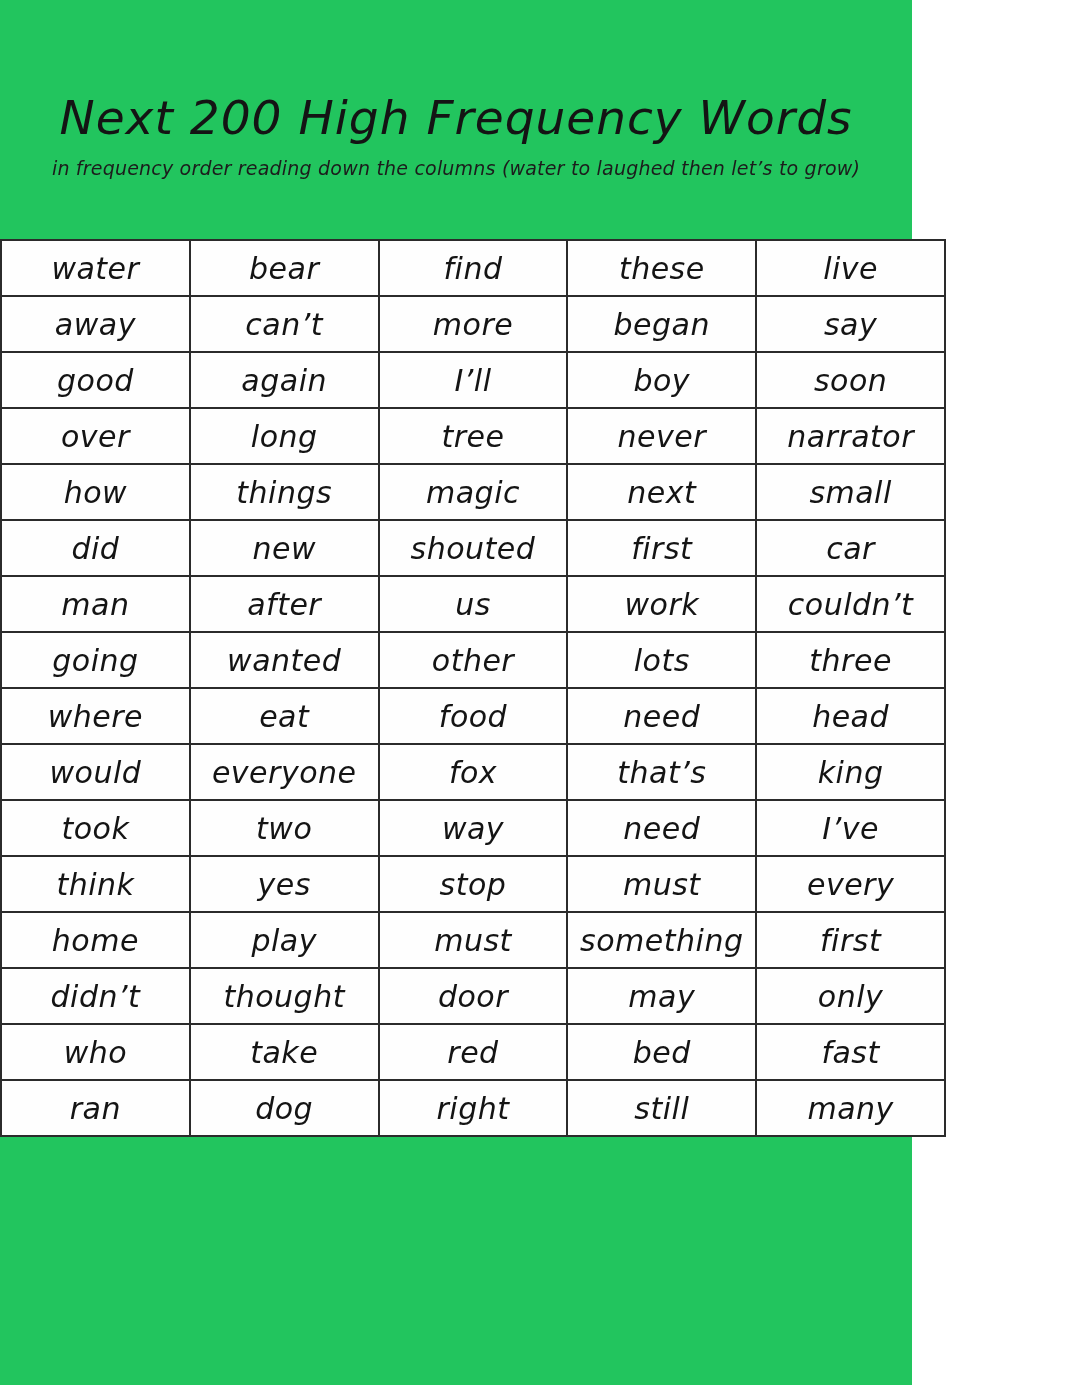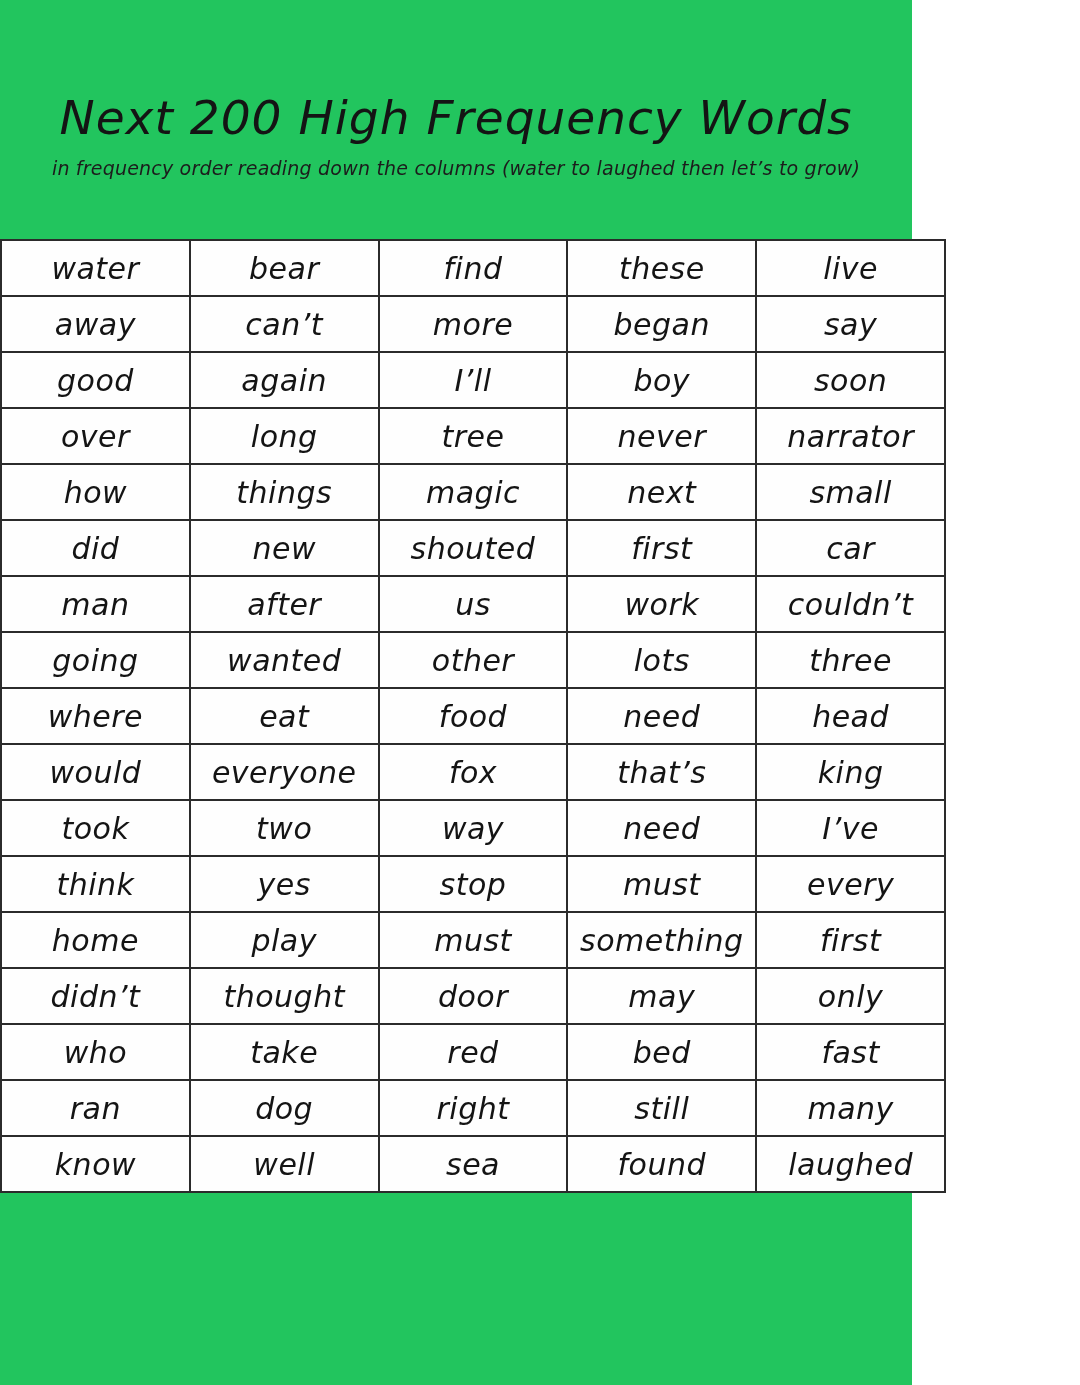--- a/index.html
+++ b/index.html
@@ -177,22 +177,15 @@
           <td>bed</td>
           <td>fast</td>
         </tr>
         <tr>
           <td>ran</td>
           <td>dog</td>
           <td>right</td>
           <td>still</td>
           <td>many</td>
         </tr>
-        <tr>
-          <td>know</td>
-          <td>well</td>
-          <td>sea</td>
-          <td>found</td>
-          <td>laughed</td>
-        </tr>
       </tbody>
   </table>
 </div>
 
 </body></html>

